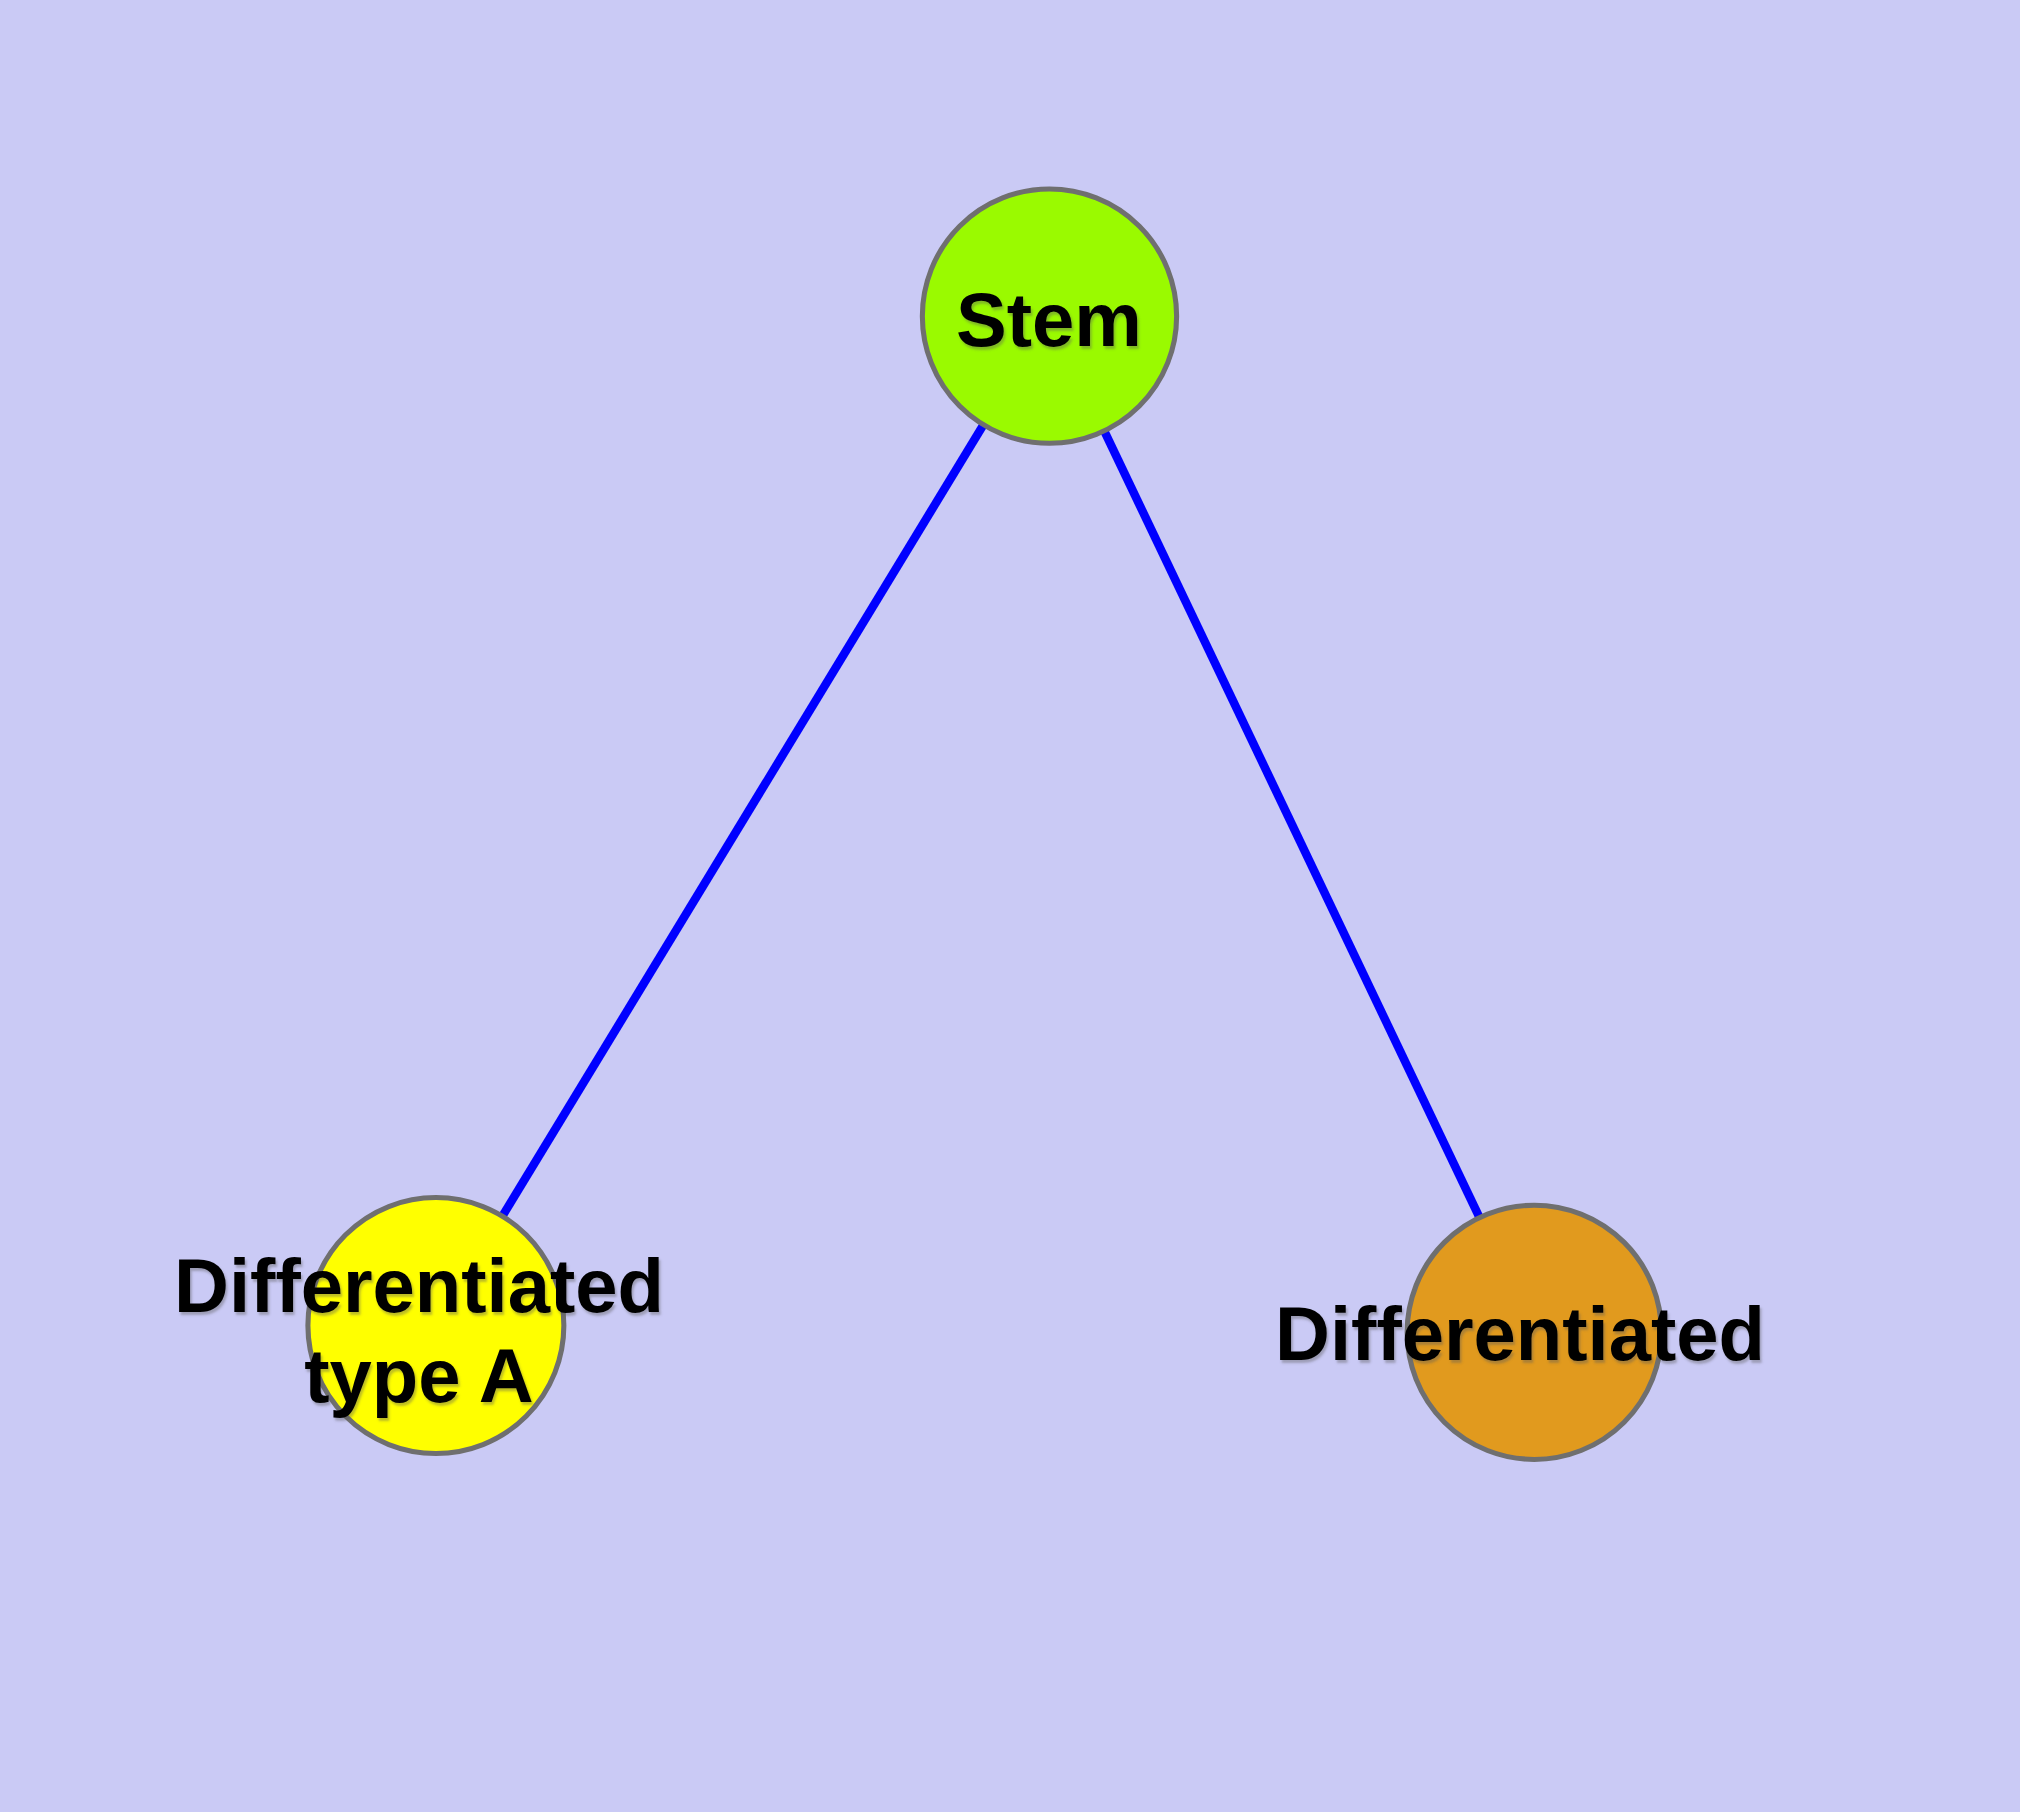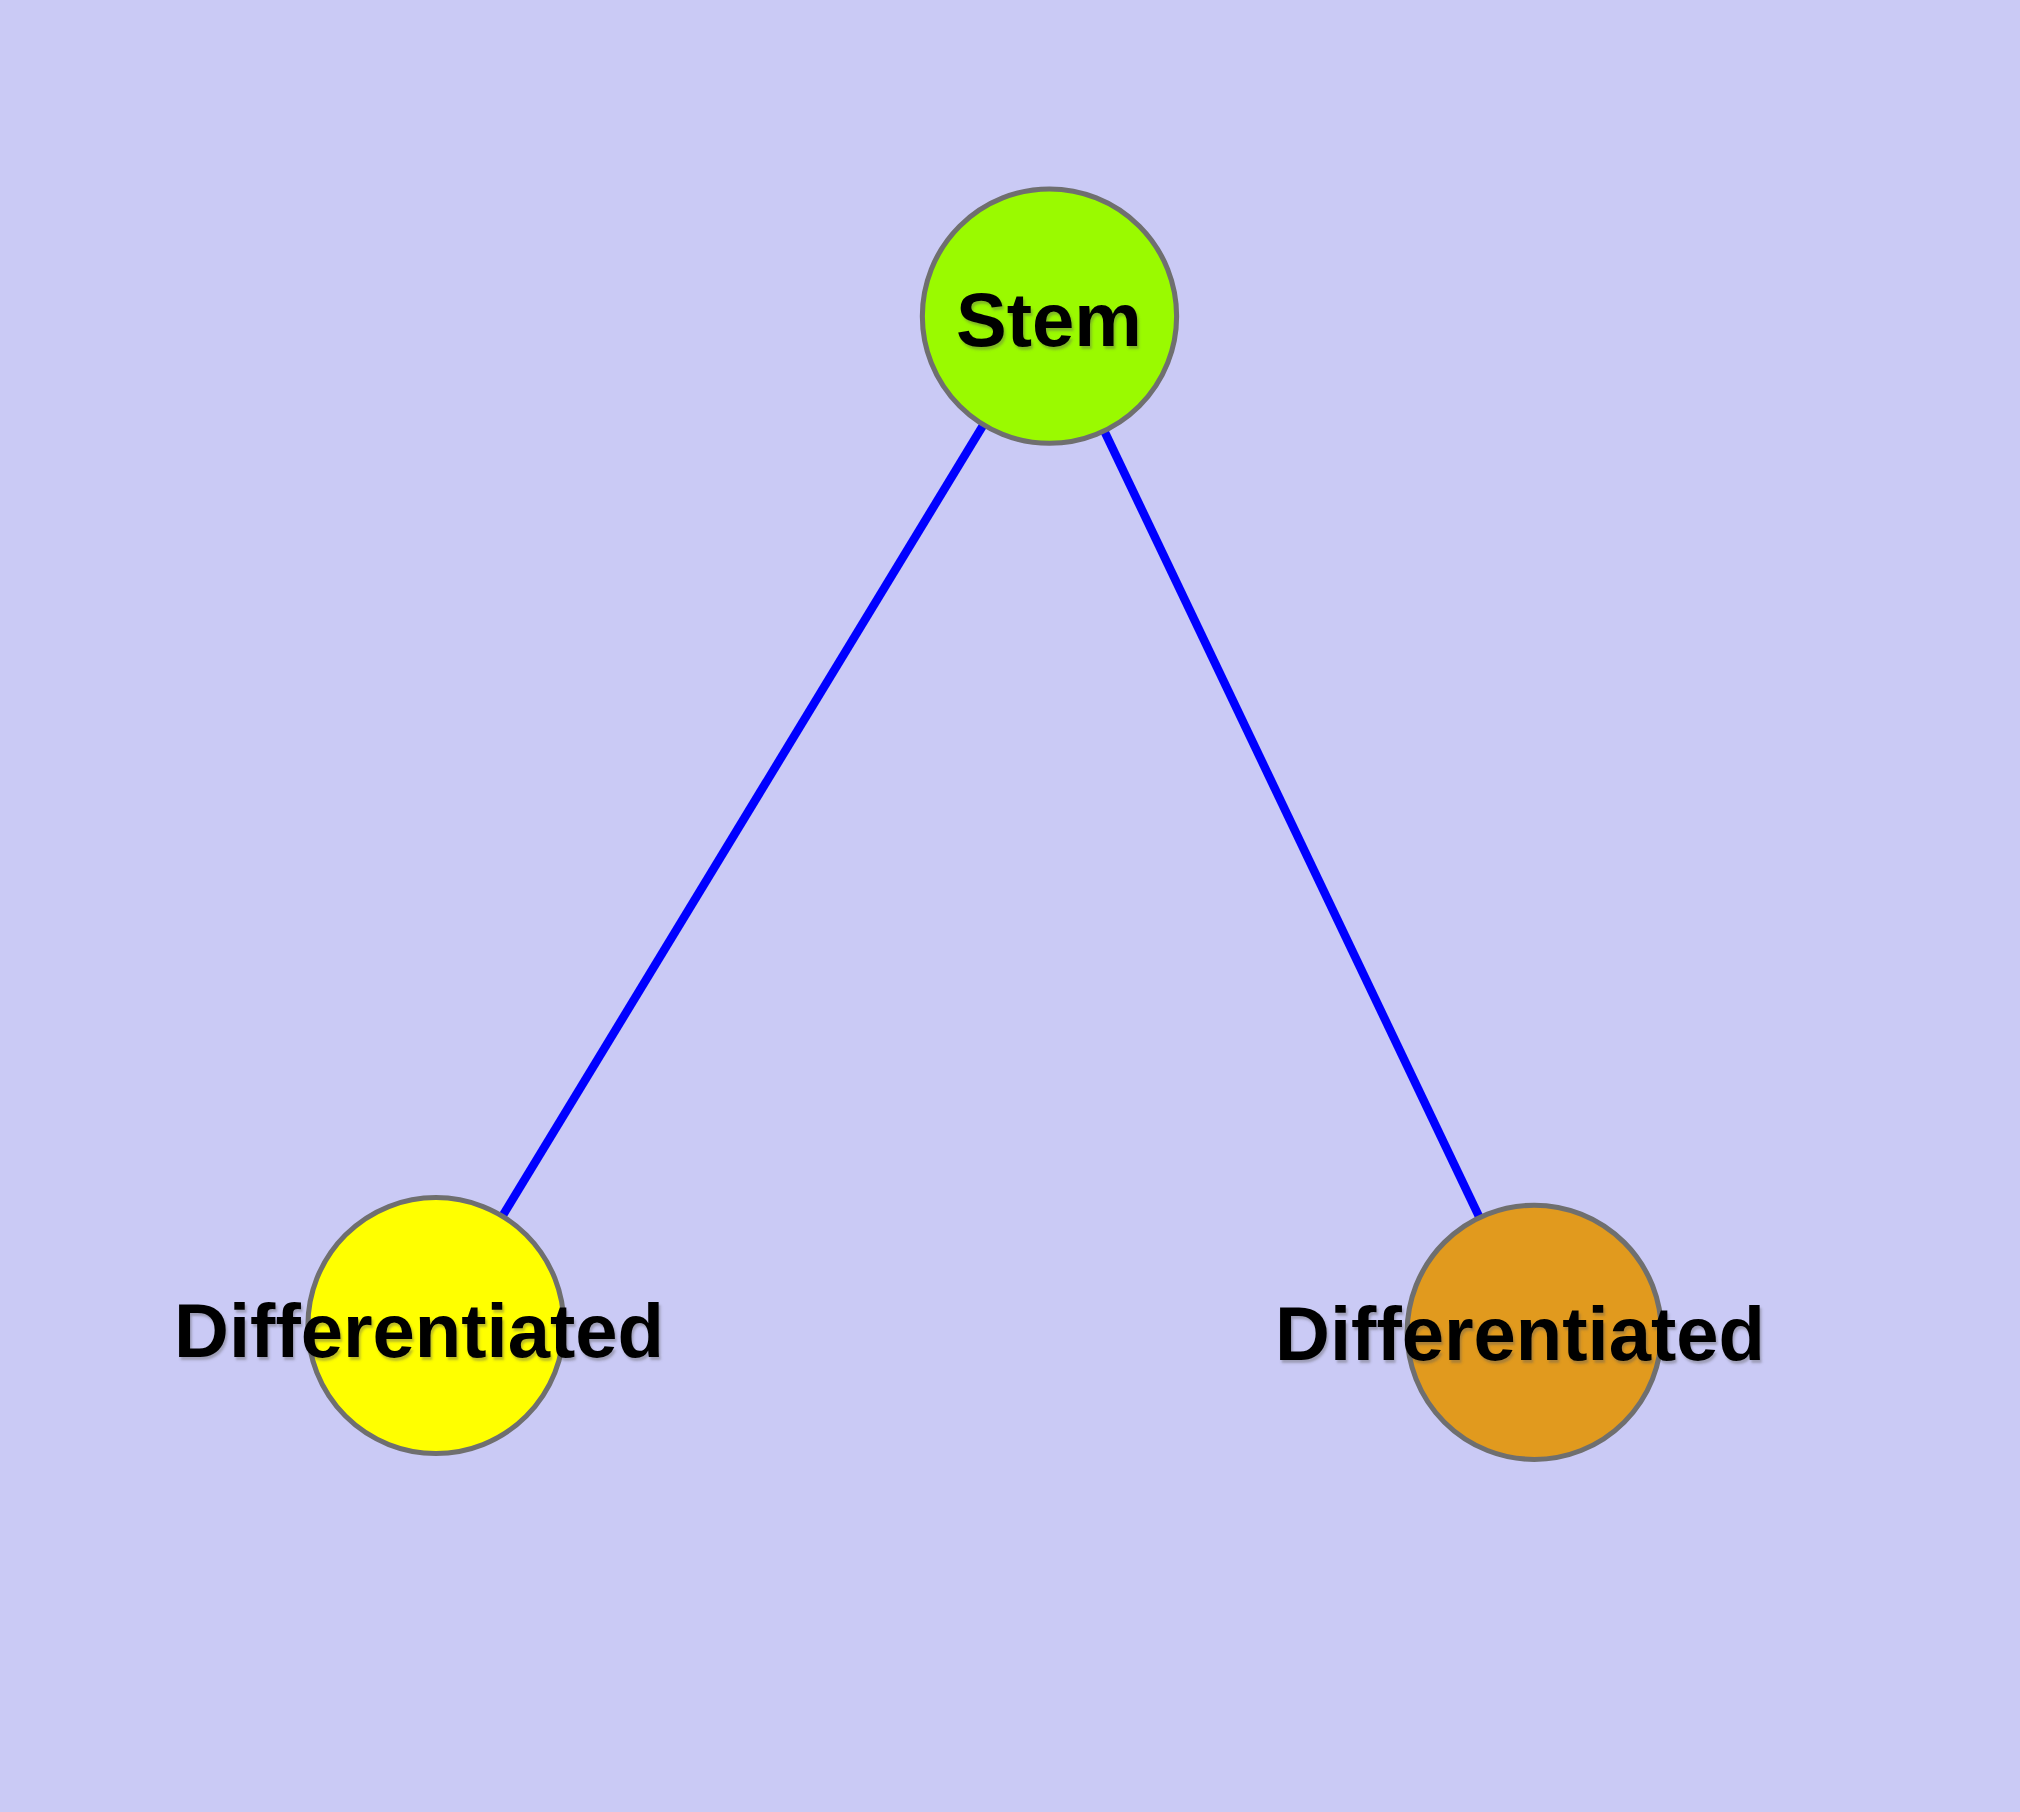--- a/index.html
+++ b/index.html
@@ -66,20 +66,21 @@
 
     <circle class="node-circle" cx="1810" cy="1572" r="150" fill="#e19a1e"></circle>
   </svg>
 
   <div class="node-label label-stem">
     <span>Stem</span>
   </div>
 
   <div class="node-label label-type-a">
     <span>Differentiated</span>
+    <span>type A</span>
   </div>
 
   <div class="node-label label-type-b">
     <span>Differentiated</span>
   </div>
 
 </div>
 
 
 </body></html>

